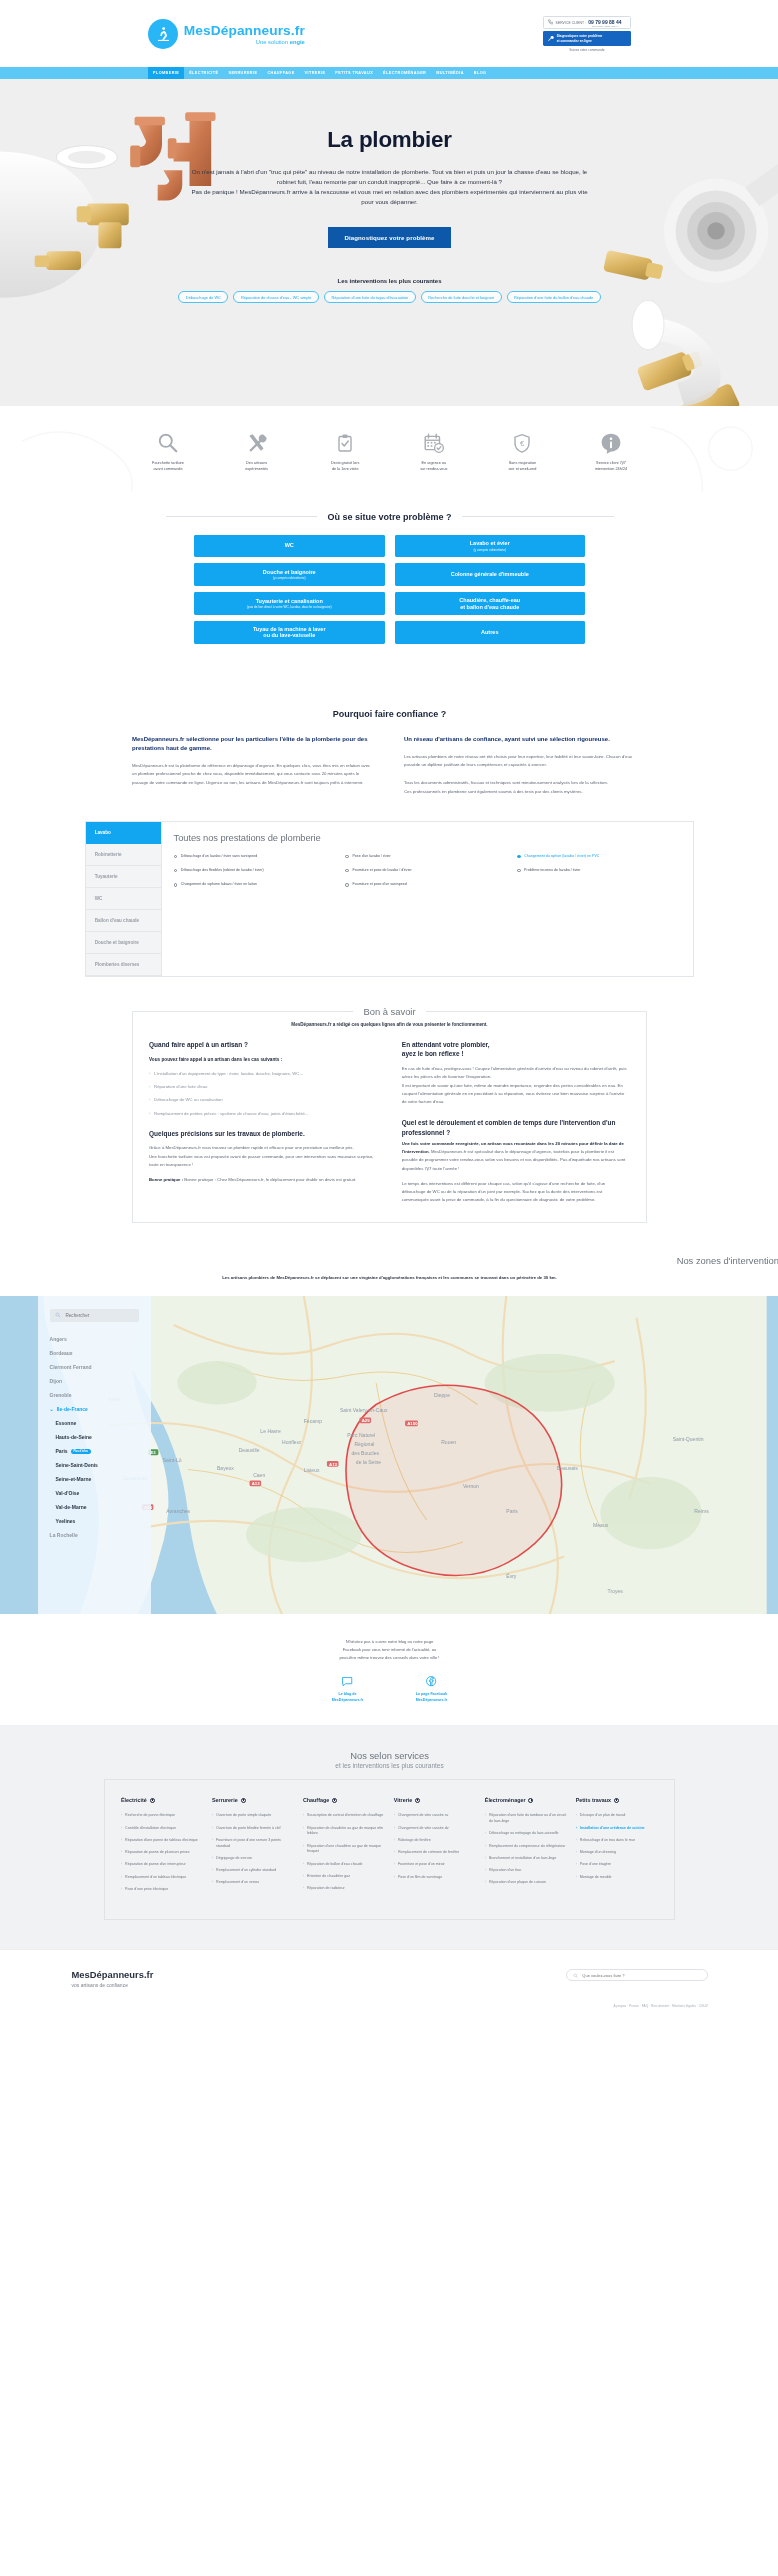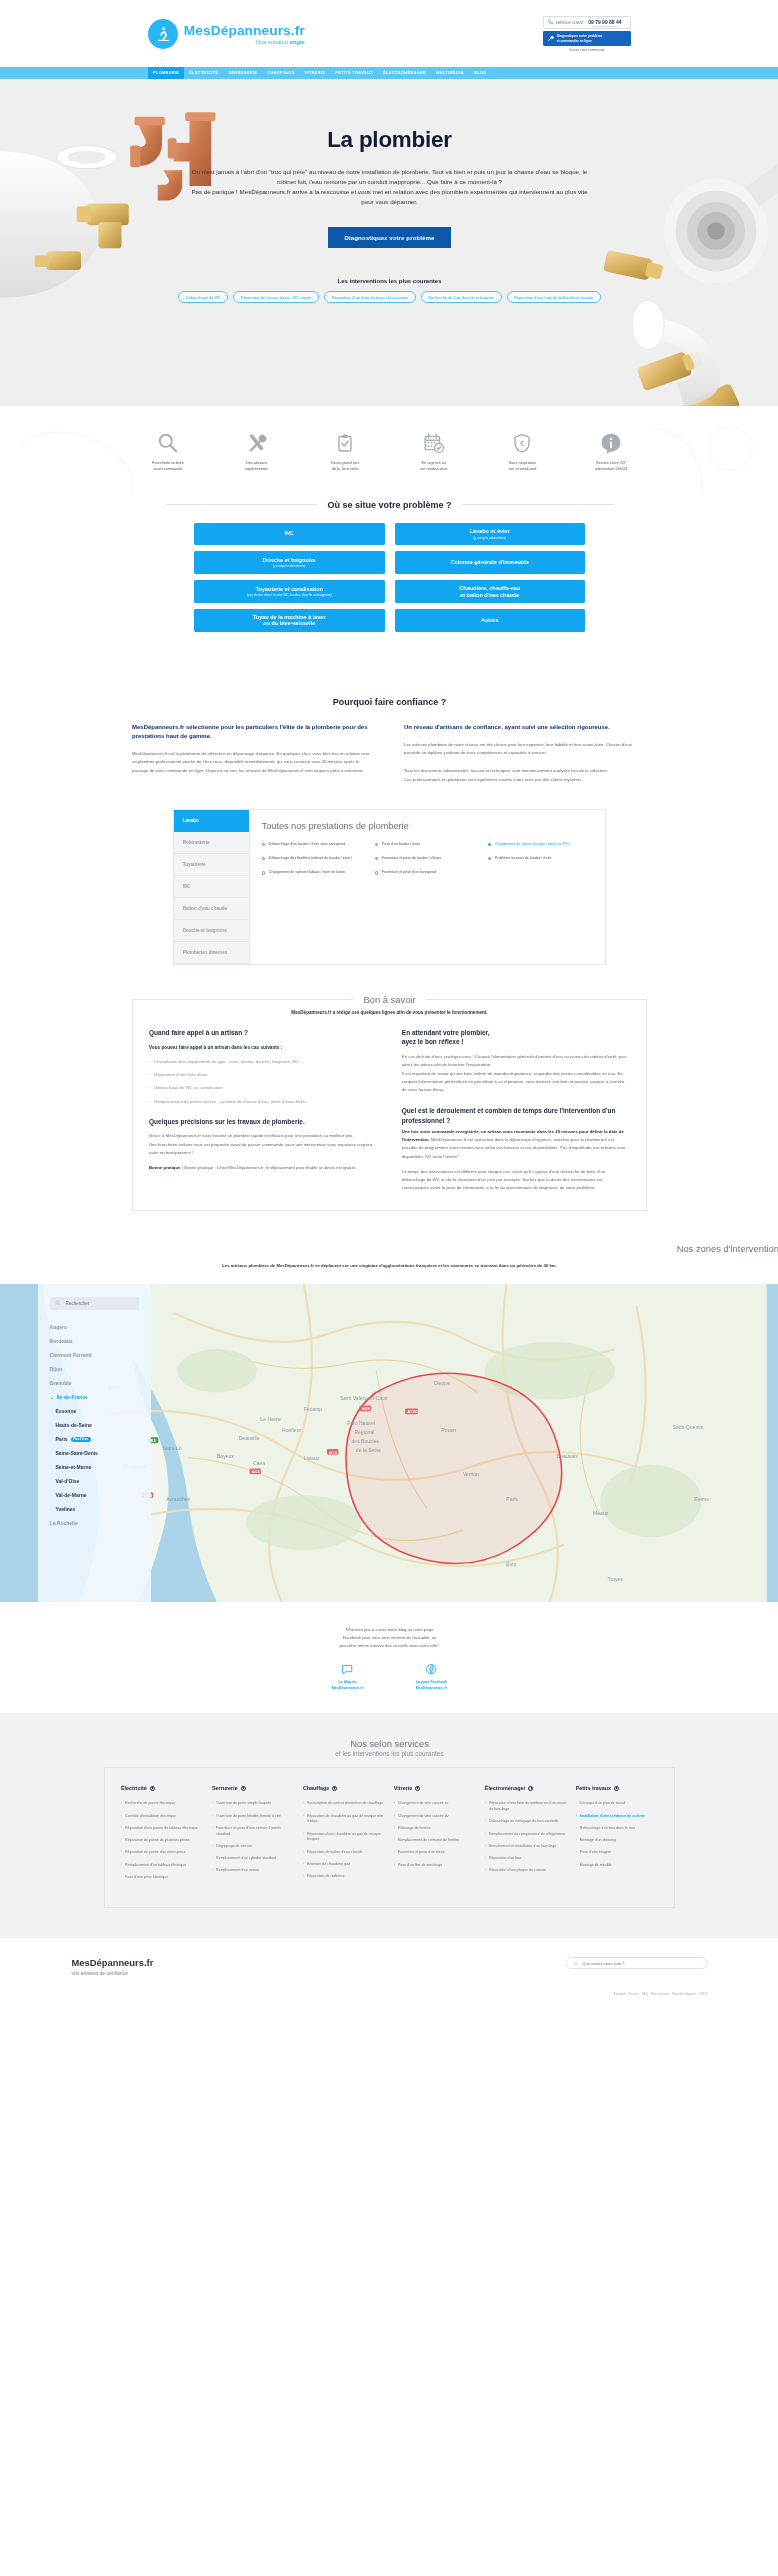--- a/index.html
+++ b/index.html
@@ -87,21 +87,21 @@
 
   
   .features-wrap { position:relative; background:#fff; padding:24.6px 0 19px; overflow:hidden; }
   .features { position:relative; z-index:2; display:flex; justify-content:center; gap:24.6px; }
   .feature { width:64px; text-align:center; }
   .feature .glyph { height:26px; display:flex;align-items:center;justify-content:center; }
   .feature .glyph svg { fill:#a8adb4; }
   .feature .cap { margin-top:5px; font-size:3.8px; line-height:1.5; color:#4e555f; }
 
   
-  .section-head { display:flex; align-items:center; justify-content:center; gap:10px; margin:8px auto 0; width:448px;}
+  .section-head { display:flex; align-items:center; justify-content:center; gap:10px; margin:20px auto 0; width:448px;}
   .section-head .ln { flex:1; height:0.7px; background:#dfe3e8;}
   .section-head h2 { font-size:9px; font-weight:bold; color:#1b2438; white-space:nowrap;}
   .problem-grid {
     width:391px; margin:13px auto 0; display:grid; grid-template-columns:1fr 1fr;
     gap:6.5px 10px;
   }
   .pbtn {
     background:#12a5f0; color:#fff; border:0; border-radius:1.4px; cursor:pointer;
     height:22.4px; display:flex; flex-direction:column; align-items:center; justify-content:center;
     font-size:5.5px; font-weight:bold; line-height:1.25; text-align:center; padding:0 4.3px;
@@ -109,21 +109,21 @@
   .pbtn small { font-weight:normal; font-size:3.2px; opacity:.92; margin-top:0.7px; }
 
   
   .trust { padding:33px 0 0; background:#fff; }
   .trust h2 { text-align:center; font-size:9px; font-weight:bold; color:#1b2438;}
   .trust-cols { width:515px; margin:16px auto 0; display:grid; grid-template-columns:1fr 1fr; gap:29px;}
   .trust-col h3 { font-size:6px; line-height:1.5; color:#13306b; font-weight:bold;}
   .trust-col p { margin-top:9.4px; font-size:4.3px; line-height:1.95; color:#5d6573;}
 
   
-  .presta { width:433px; margin:24.6px auto 0; border:0.7px solid #e4e7ea; display:flex; background:#fff;}
+  .presta { width:609px; margin:24.6px auto 0; border:0.7px solid #e4e7ea; display:flex; background:#fff;}
   .presta-tabs { width:76px; background:#f3f4f5; border-right:0.7px solid #e4e7ea; flex:0 0 auto;}
   .presta-tab {
     height:22px; display:flex; align-items:center; padding:0 8.7px;
     font-size:4.6px; font-weight:bold; color:#9aa0a8; border-bottom:0.7px solid #e4e7ea;
     cursor:pointer;
   }
   .presta-tab.active { background:#12a5f0; color:#fff; border-bottom-color:#12a5f0;}
   .presta-body { flex:1; padding:10px 11.6px 14.5px; }
   .presta-body h3 { font-size:9.4px; font-weight:normal; color:#6d757e; letter-spacing:-0.1px;}
   .presta-cols { margin-top:11.6px; display:grid; grid-template-columns:1fr 1fr 1fr; gap:8.7px 7.2px;}

